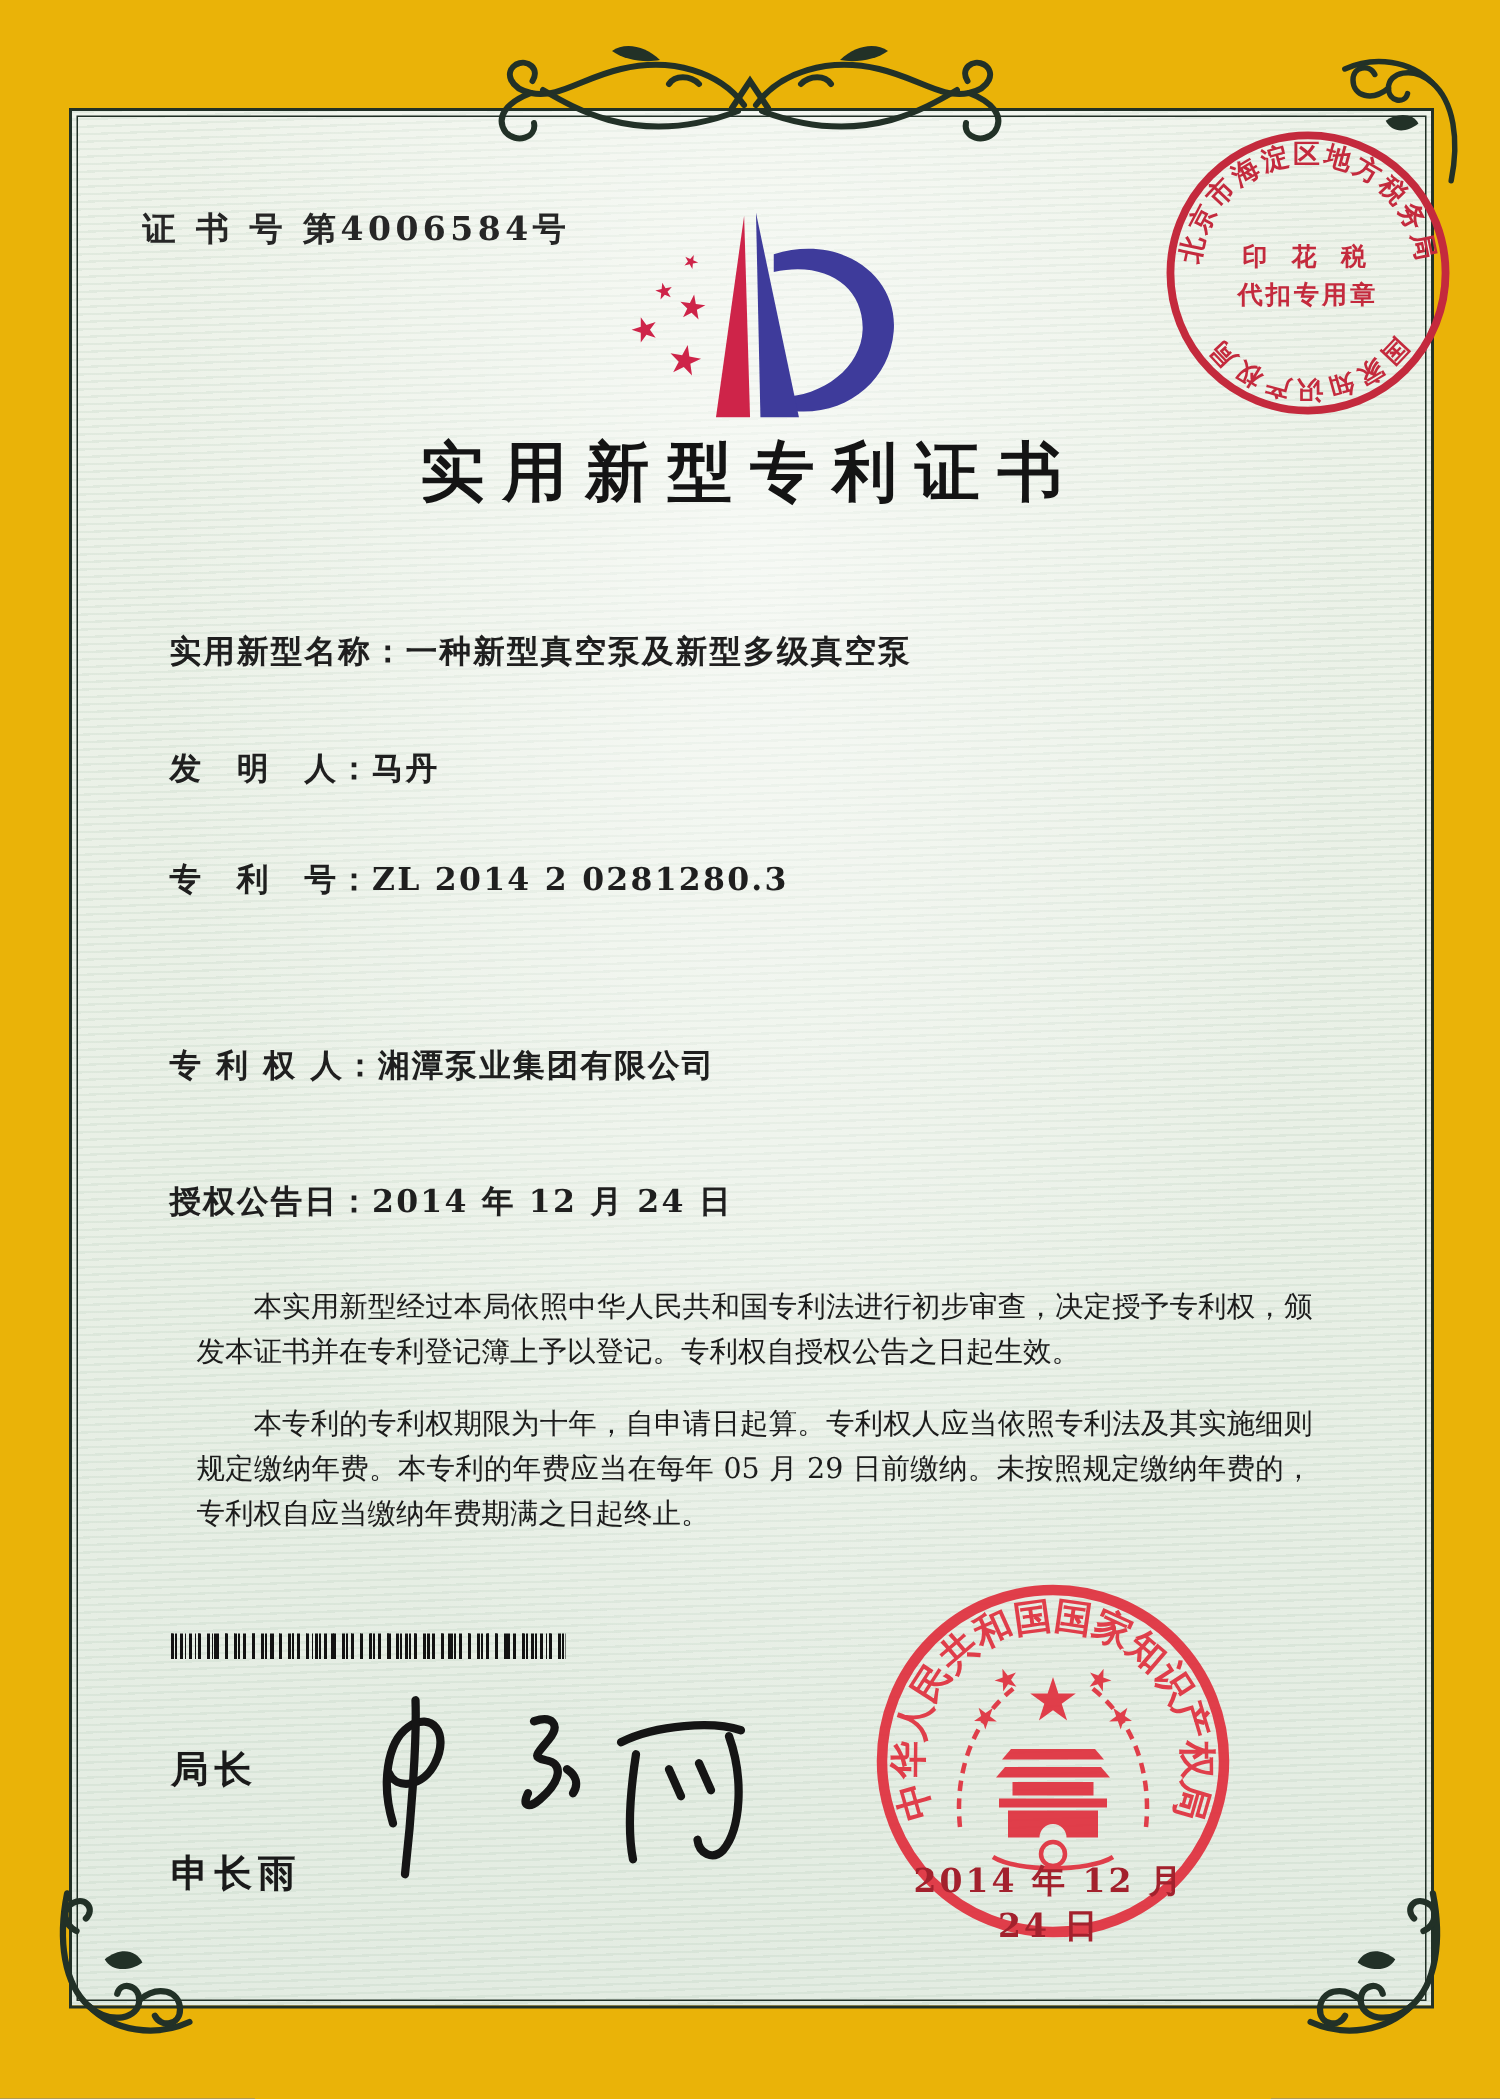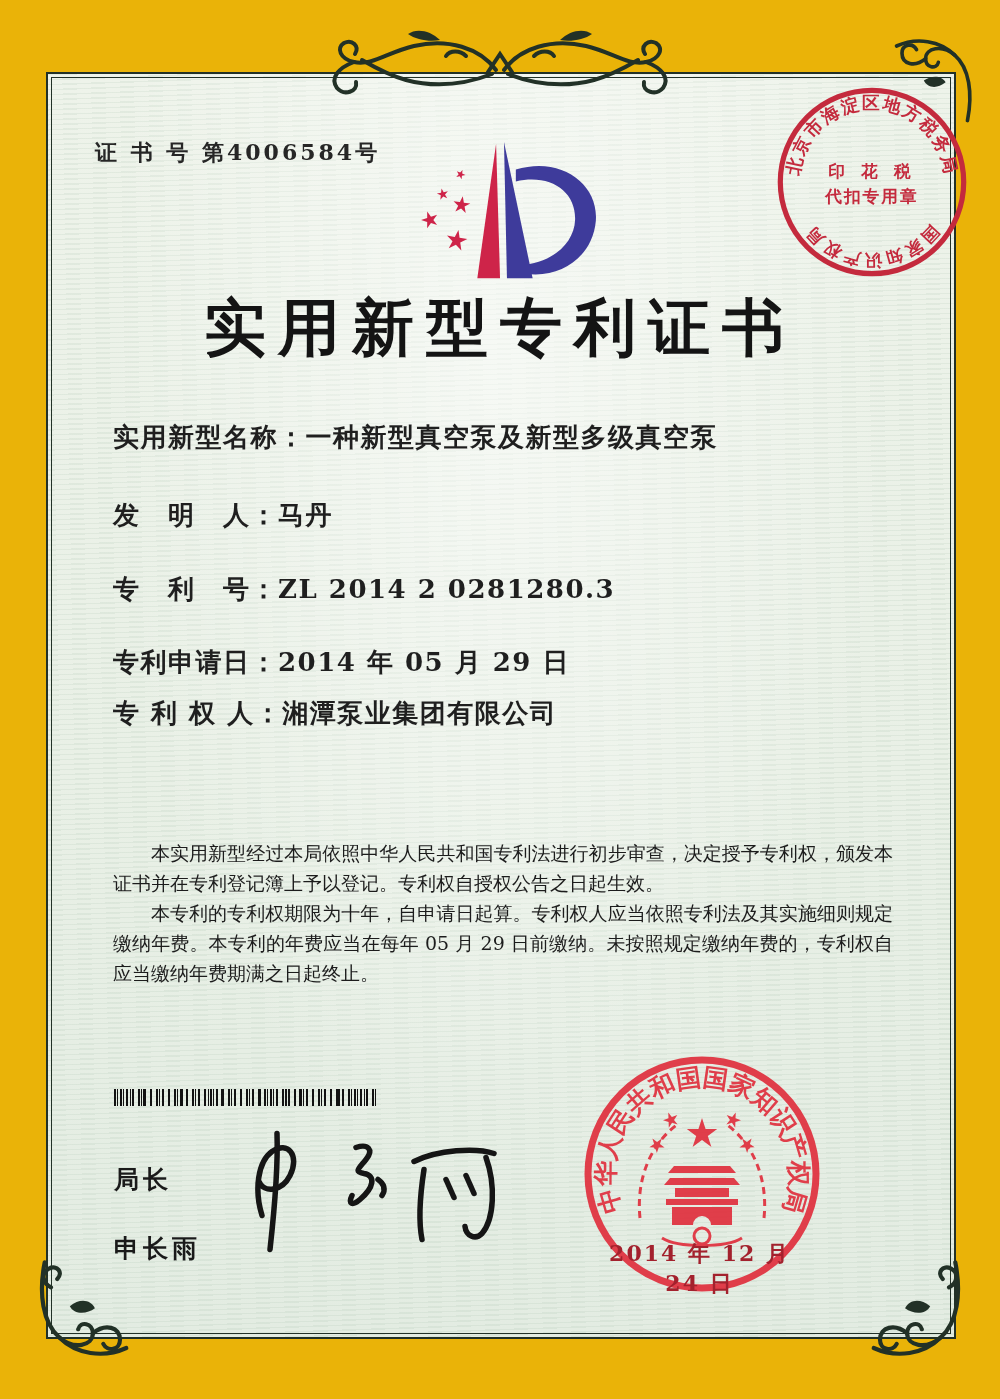--- a/index.html
+++ b/index.html
@@ -23,28 +23,28 @@
   .orn{position:absolute;pointer-events:none;}
   .orn path{stroke:var(--frame_green,#223127);stroke-width:4;fill:none;stroke-linecap:round;}
   .orn .blob{fill:var(--frame_green,#223127);stroke:none;}
 
   .cert-number{position:absolute;left:95px;top:138px;font-size:22px;letter-spacing:3px;font-weight:600;color:#262626;}
 
   .logo{position:absolute;left:403px;top:132px;width:200px;height:158px;}
   .stamp{position:absolute;left:773px;top:83px;width:198px;height:198px;}
 
   .title{position:absolute;left:0;top:286px;width:1000px;text-align:center;
-    font-size:62px;font-weight:700;letter-spacing:12px;color:#141414;}
-
-  .field{position:absolute;left:113px;font-size:26px;font-weight:600;letter-spacing:1.5px;color:#1f1f1f;white-space:nowrap;}
+    font-size:43px;font-weight:700;letter-spacing:12px;color:#141414;}
+
+  .field{position:absolute;left:113px;font-size:21px;font-weight:600;letter-spacing:1.5px;color:#1f1f1f;white-space:nowrap;}
   .f0{top:420px}.f1{top:498px}.f2{top:572px}.f3{top:645px}.f4{top:696px}.f5{top:787px}
 
   .body-text{position:absolute;left:113px;top:838px;width:780px;
     font-size:19px;line-height:30px;text-align:justify;font-weight:500;color:#1c1c1c;}
-  .body-text p{margin:0;text-indent:2em;}
+  .body-text p{margin:18px;text-indent:2em;}
 
   .barcode{position:absolute;left:114px;top:1089px;width:263px;height:17px;
     background-image:
       repeating-linear-gradient(90deg,#121212 0 2px,transparent 2px 6px),
       repeating-linear-gradient(90deg,#121212 0 1px,transparent 1px 9px),
       repeating-linear-gradient(90deg,transparent 0 3px,#121212 3px 4px,transparent 4px 13px);
   }
 
   .signer{position:absolute;left:114px;font-family:"DejaVu Sans","Liberation Sans",sans-serif;
     font-weight:700;font-size:25px;letter-spacing:4px;color:#1a1a1a;text-align:right;}
@@ -139,22 +139,22 @@
     </text>
     <text x="95" y="90" text-anchor="middle" style="fill:var(--stamp_red);font-size:16px;font-weight:700;letter-spacing:5px">印 花 税</text>
     <text x="95" y="114" text-anchor="middle" style="fill:var(--stamp_red);font-size:16px;font-weight:700;letter-spacing:2px">代扣专用章</text>
   </svg>
 
   <div class="title">实用新型专利证书</div>
 
   <div class="field f0"><span>实用新型名称：</span><span>一种新型真空泵及新型多级真空泵</span></div>
   <div class="field f1"><span>发　明　人：</span><span>马丹</span></div>
   <div class="field f2"><span>专　利　号：</span><span>ZL 2014 2 0281280.3</span></div>
-  <div class="field f3"><span>专利申请日：</span><span>2014 年 05 月 29 日</span></div>
   <div class="field f4"><span>专 利 权 人：</span><span>湘潭泵业集团有限公司</span></div>
+  <div class="field f5"><span>授权公告日：</span><span>2014 年 12 月 24 日</span></div>
 
   <div class="body-text">
     <p>本实用新型经过本局依照中华人民共和国专利法进行初步审查，决定授予专利权，颁发本证书并在专利登记簿上予以登记。专利权自授权公告之日起生效。</p>
     <p>本专利的专利权期限为十年，自申请日起算。专利权人应当依照专利法及其实施细则规定缴纳年费。本专利的年费应当在每年 05 月 29 日前缴纳。未按照规定缴纳年费的，专利权自应当缴纳年费期满之日起终止。</p>
   </div>
 
   <div class="barcode"></div>
 
   <div class="signer signer-title">局长</div>
   <div class="signer signer-name">申长雨</div>

